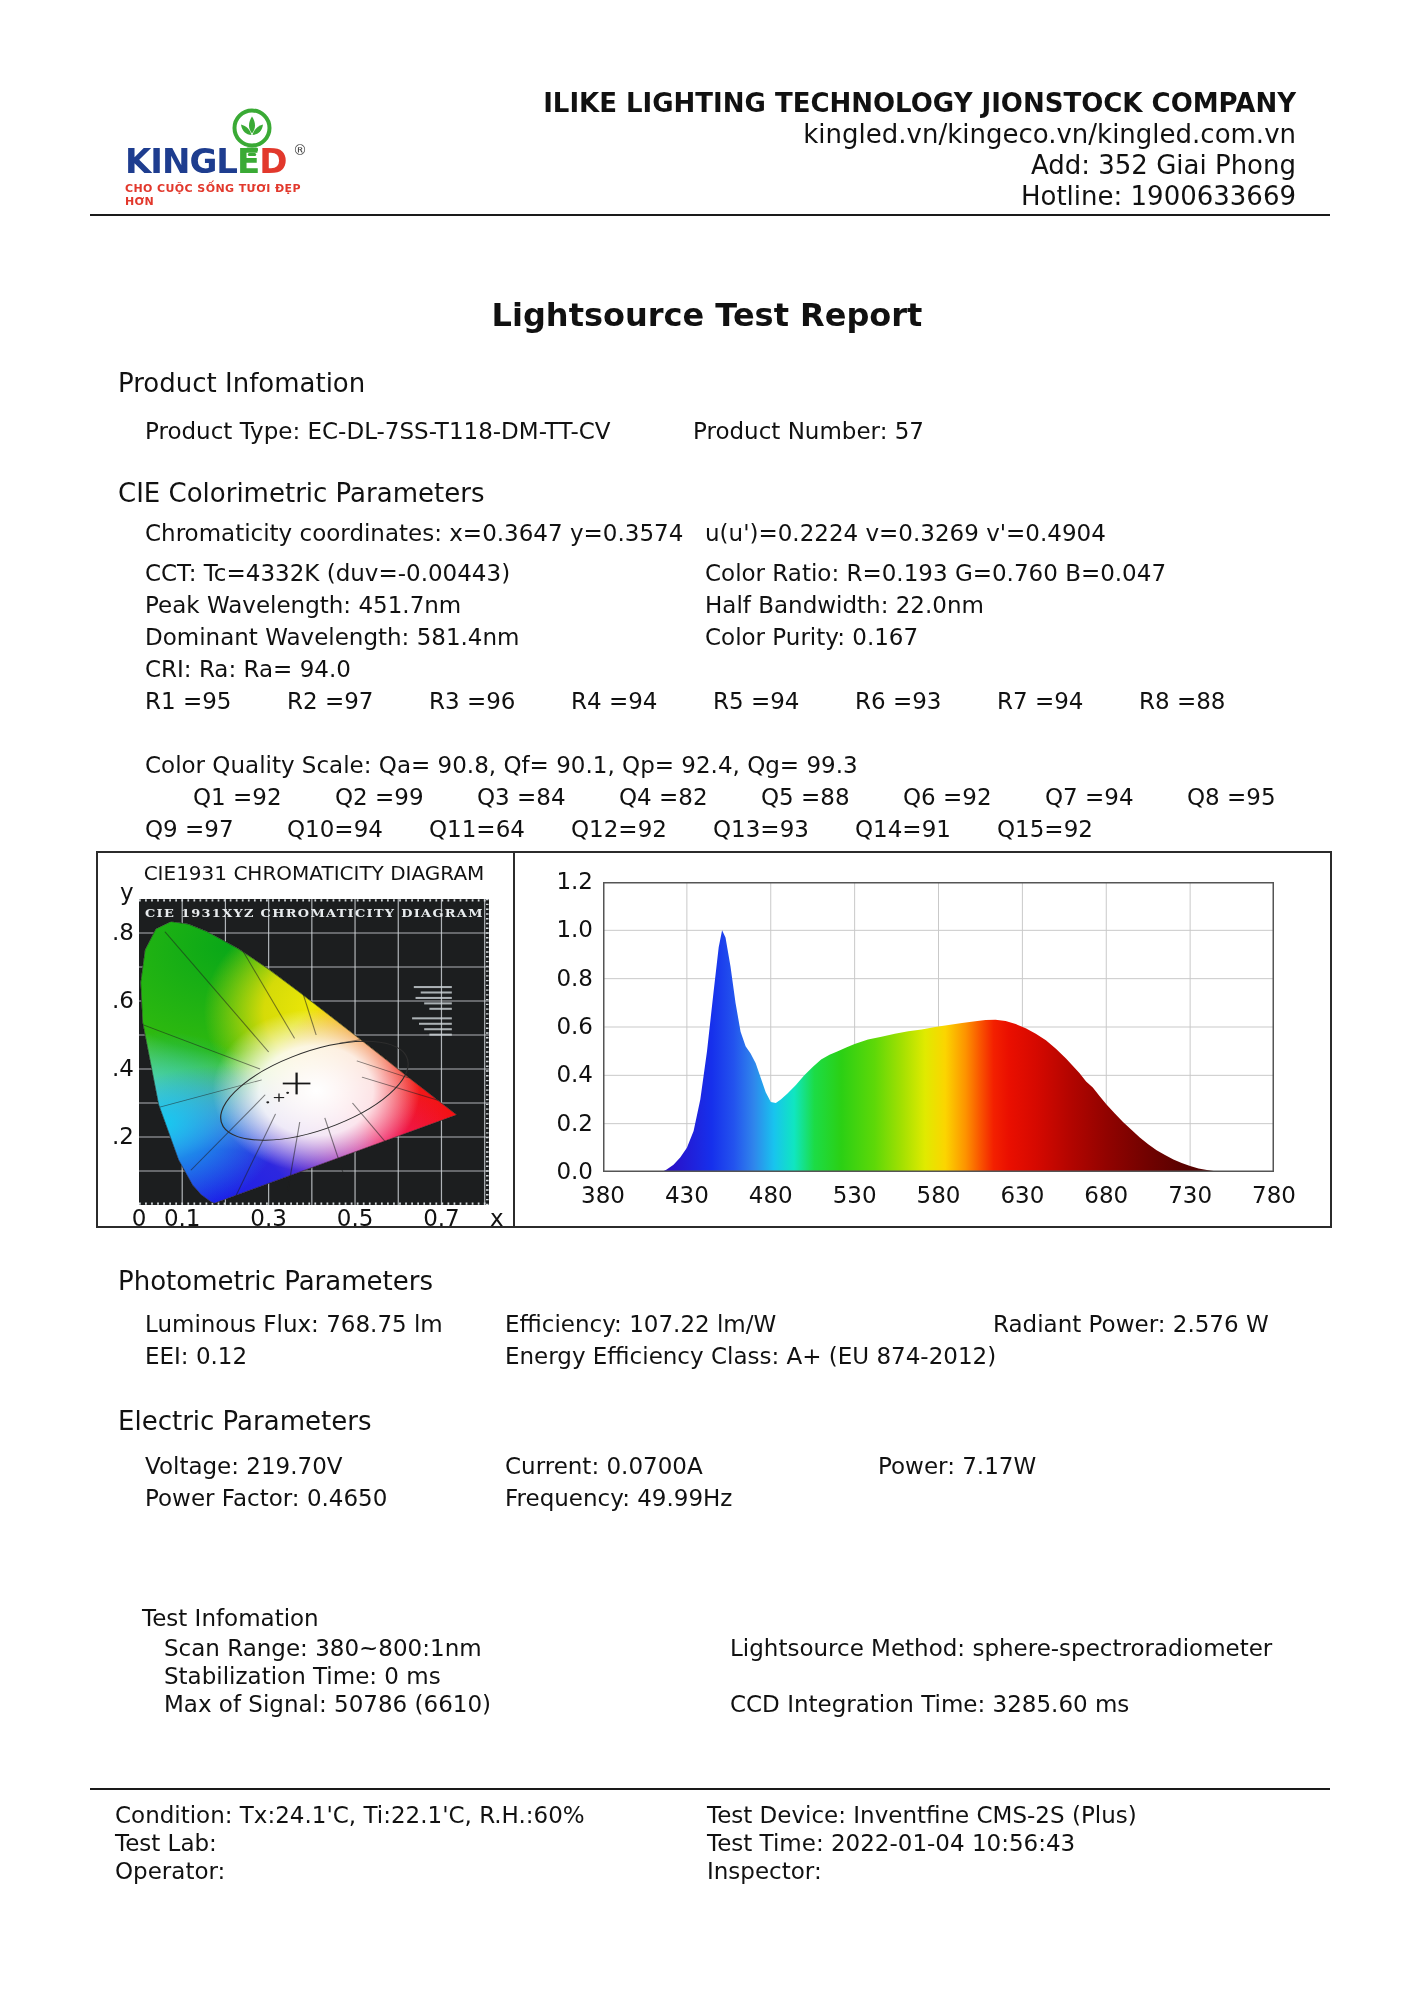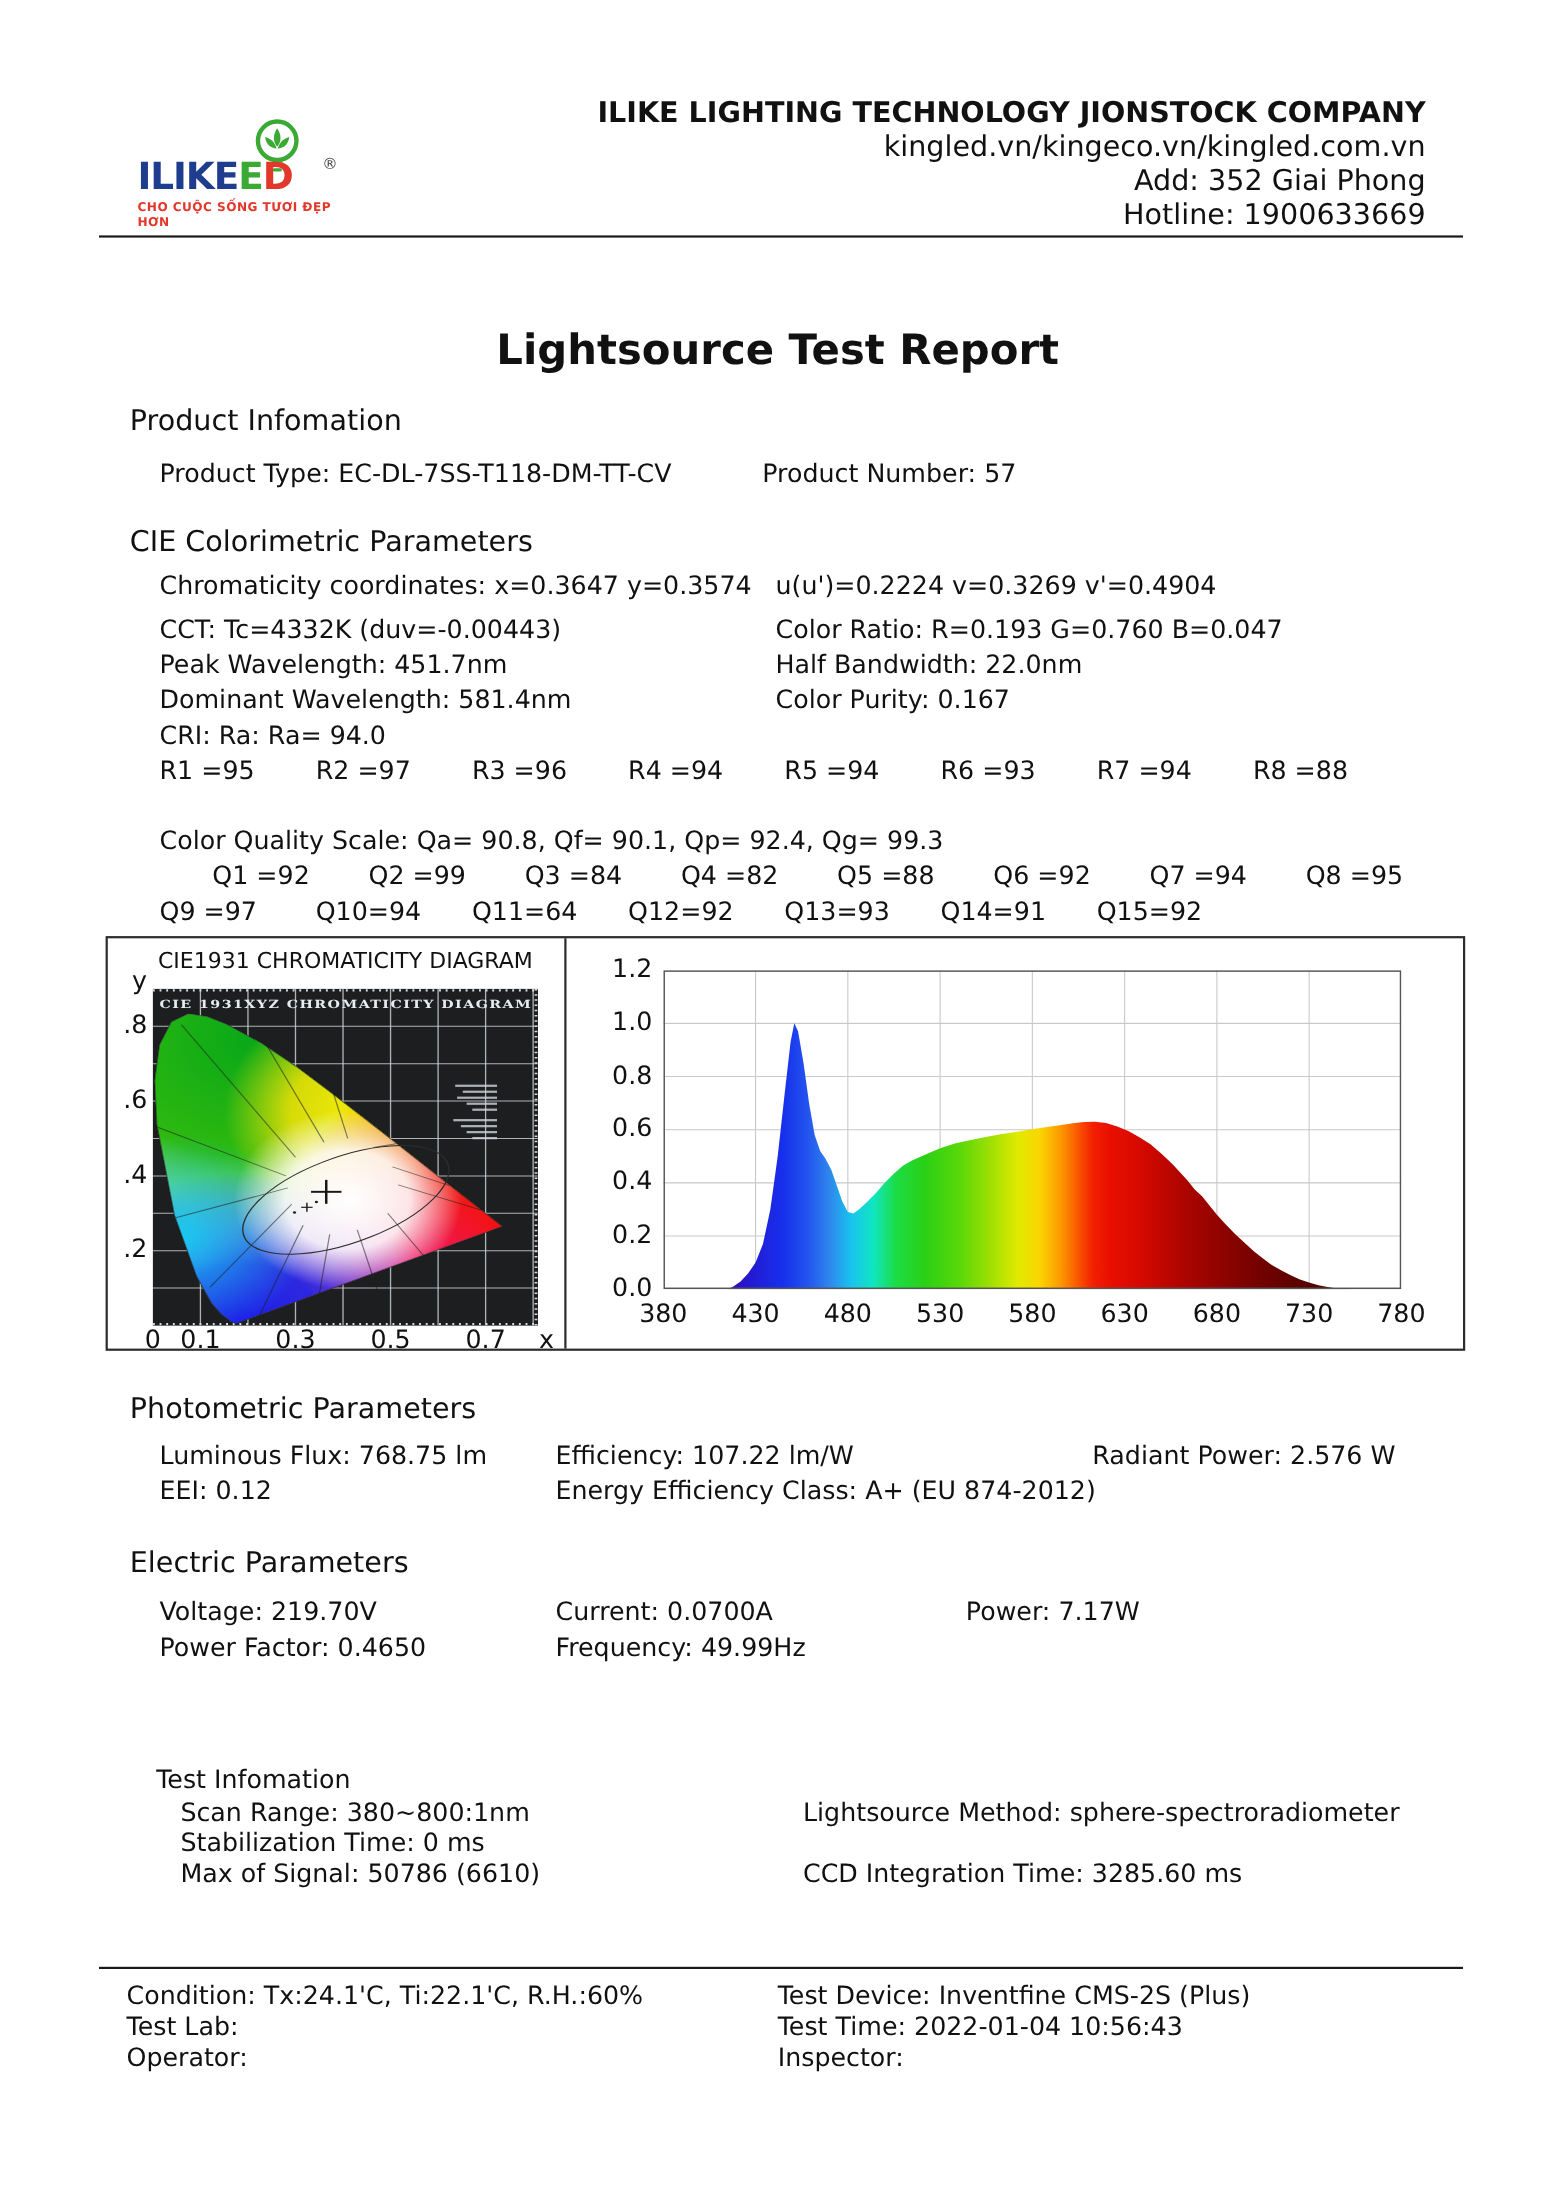--- a/index.html
+++ b/index.html
@@ -6,21 +6,21 @@
   .page{position:relative;width:1414px;height:2000px;background:#ffffff;
         font-family:"DejaVu Sans","Liberation Sans",sans-serif;color:#111;overflow:hidden;}
   .abs{position:absolute;white-space:nowrap;}
   .h{font-size:26px;}
   .b{font-size:23px;}
   .row{position:absolute;left:0;top:0;width:1414px;height:30px;}
   .row .col{position:absolute;top:0;white-space:nowrap;font-size:23px;}
   .cells{position:absolute;white-space:nowrap;font-size:23px;}
   .cells .cell{display:inline-block;width:142px;white-space:nowrap;}
   .rule{position:absolute;height:2px;background:#1a1a1a;}
-  .title{position:absolute;left:0;width:1414px;text-align:center;font-size:38px;font-weight:bold;}
+  .title{position:absolute;left:0;width:1414px;text-align:center;font-size:32px;font-weight:bold;}
   
   .hdr-right{position:absolute;right:118px;top:88px;text-align:right;line-height:31px;font-size:26px;}
   .hdr-company{font-weight:bold;}
   
   .logo{position:absolute;left:115px;top:96px;width:210px;height:104px;}
   .logo .bulb{position:absolute;left:115px;top:11px;width:44px;height:50px;}
   .logo .word{position:absolute;left:10px;top:48px;font-size:34px;font-weight:bold;letter-spacing:-1px;line-height:34px;}
   .logo .w-king{color:#1e3d8f;} .logo .w-e{color:#3aaa35;} .logo .w-d{color:#e2382c;}
   .logo .reg{position:absolute;left:178px;top:46px;font-size:14px;color:#444;}
   .logo .tag{position:absolute;left:10px;top:86px;font-size:11px;font-weight:bold;color:#e2382c;letter-spacing:.4px;}
@@ -50,21 +50,21 @@
 
   <div class="logo">
     <svg class="bulb" viewBox="0 0 44 50">
       <circle cx="22" cy="21" r="17.5" fill="none" stroke="#3aaa35" stroke-width="4"></circle>
       <path d="M22 9.5 C18 15.5 18 21.5 22 26.5 C26 21.5 26 15.5 22 9.5 Z" fill="#3aaa35"></path>
       <path d="M11 17.5 C12 24.5 16 27.5 21.5 28 C20 22.5 16.5 19 11 17.5 Z" fill="#3aaa35"></path>
       <path d="M33 17.5 C32 24.5 28 27.5 22.5 28 C24 22.5 27.5 19 33 17.5 Z" fill="#3aaa35"></path>
       <rect x="16" y="40.5" width="12" height="4" rx="1.5" fill="#3aaa35"></rect>
       <rect x="17.8" y="46" width="8.4" height="3" rx="1.5" fill="#3aaa35"></rect>
     </svg>
-    <div class="word"><span class="w-king">ILIKE</span><span class="w-e">E</span><span class="w-d">D</span></div>
+    <div class="word"><span class="w-king">KINGL</span><span class="w-e">E</span><span class="w-d">D</span></div>
     <div class="reg">®</div>
     <div class="tag">CHO CUỘC SỐNG TƯƠI ĐẸP HƠN</div>
   </div>
 
   <div class="hdr-right">
     <div class="hdr-company">ILIKE LIGHTING TECHNOLOGY JIONSTOCK COMPANY</div>
     <div>kingled.vn/kingeco.vn/kingled.com.vn</div>
     <div>Add: 352 Giai Phong</div>
     <div>Hotline: 1900633669</div>
   </div>

